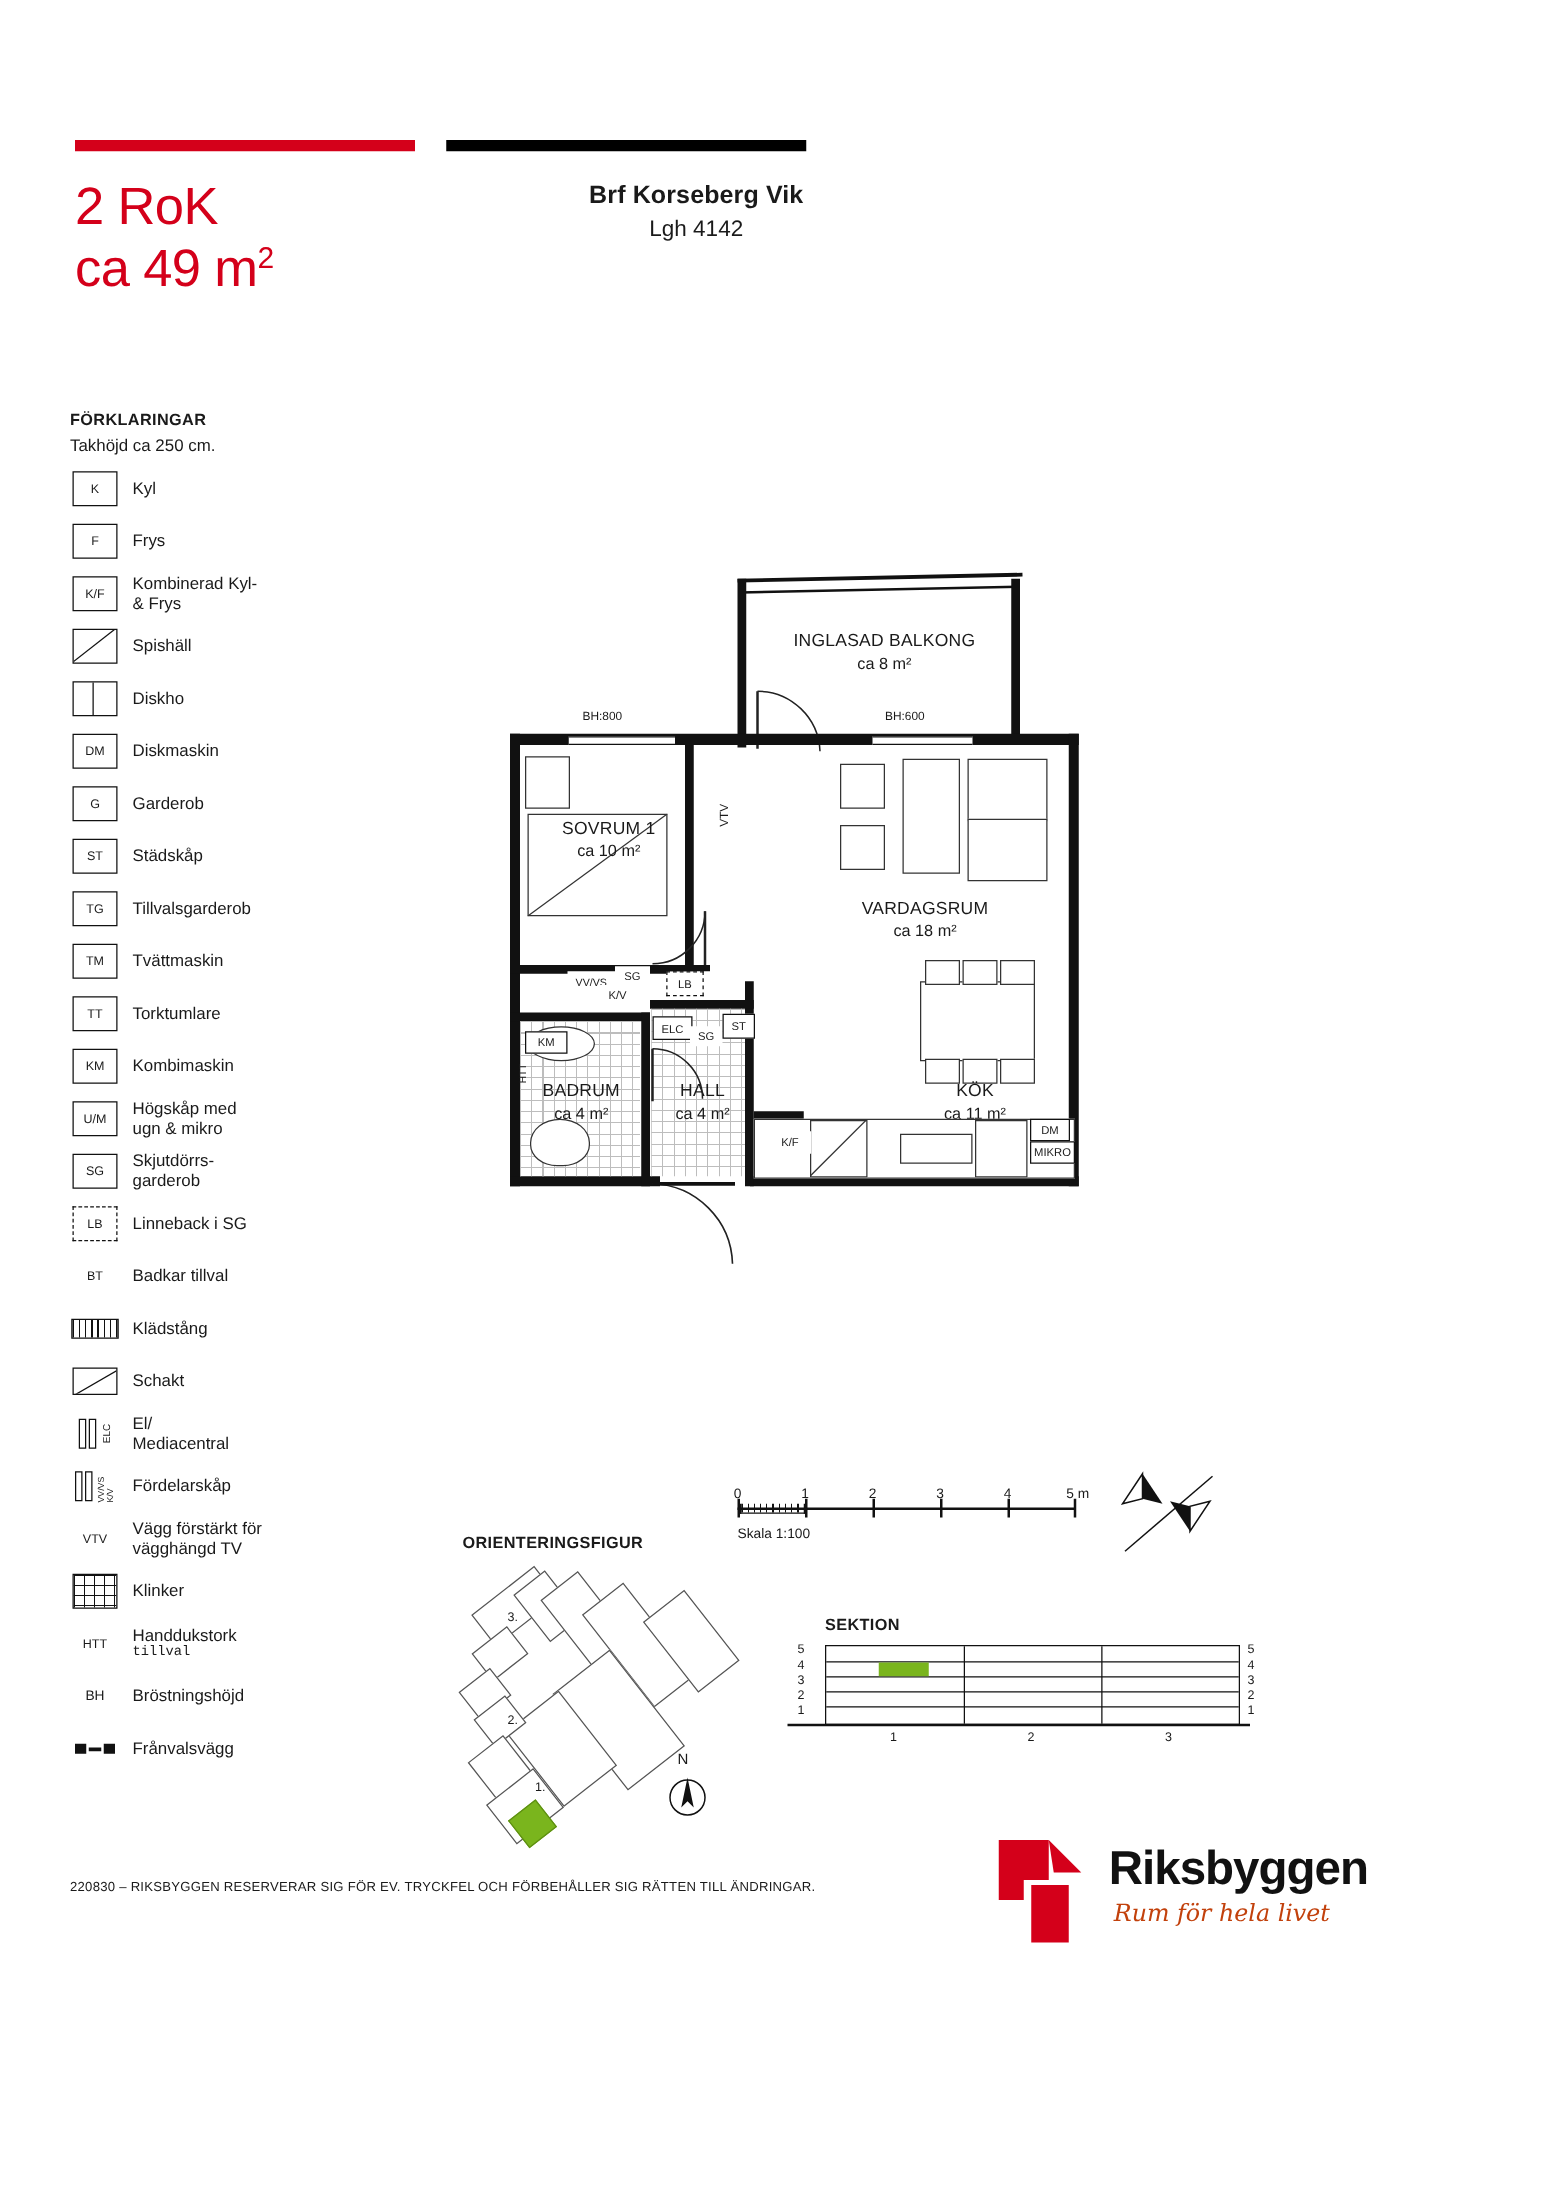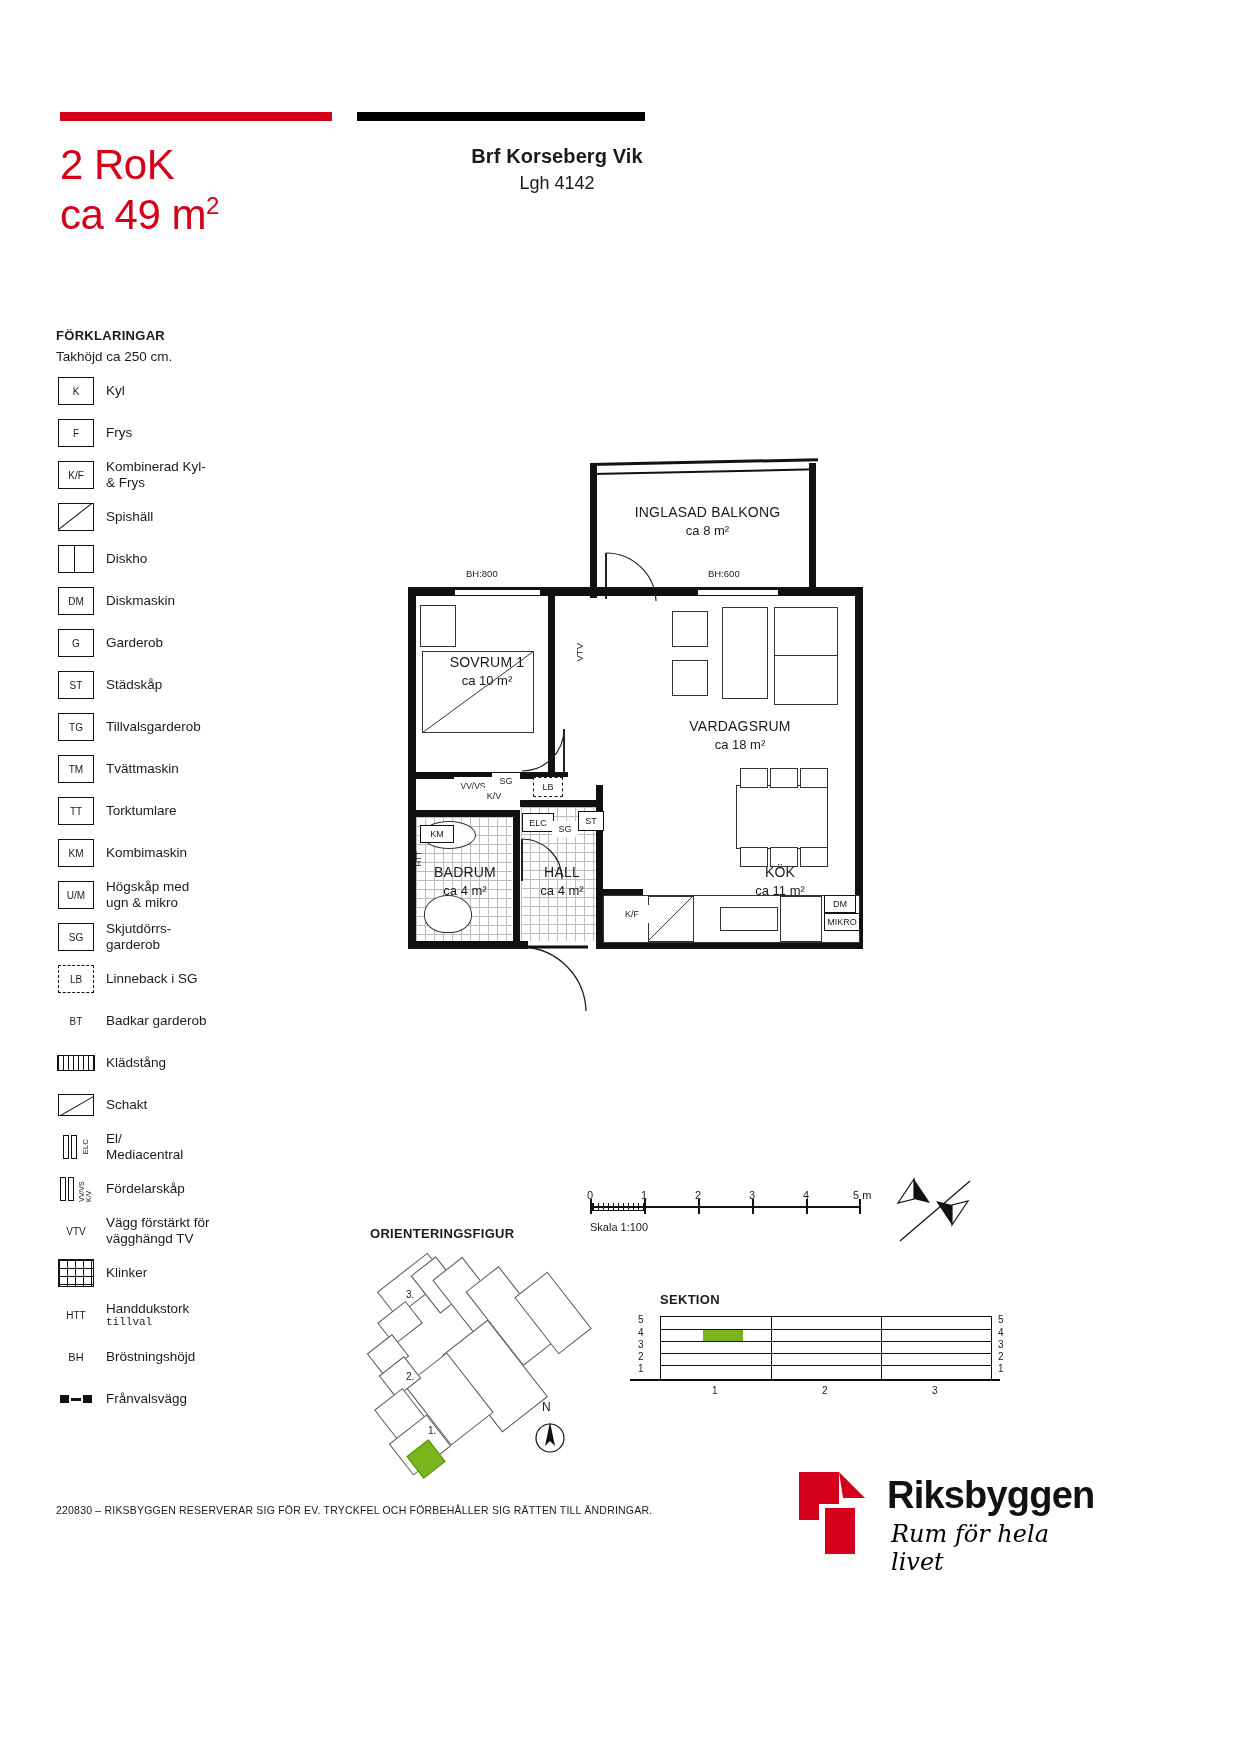--- a/index.html
+++ b/index.html
@@ -94,21 +94,21 @@
   #section-title{position:absolute;left:660px;top:1292px;font-size:13px;font-weight:bold;letter-spacing:0.3px;}
   .sec-grid{position:absolute;left:0;top:26px;width:330px;height:62px;border:1px solid #111;}
   .sec-v{position:absolute;top:0;width:1px;height:62px;background:#111;}
   .sec-h{position:absolute;left:0;width:330px;height:1px;background:#111;}
   .sec-num{position:absolute;font-size:10px;}
   .sec-hi{position:absolute;background:#7ab51d;}
 
   
   #logo{left:795px;top:1470px;width:290px;height:90px;}
   #logo-text{position:absolute;left:92px;top:4px;font-size:38px;font-weight:bold;letter-spacing:-0.8px;color:#111;}
-  #logo-tag{position:absolute;left:96px;top:50px;font-size:24px;font-style:italic;color:#000000;font-family:"DejaVu Serif",serif;}
+  #logo-tag{position:absolute;left:96px;top:50px;font-size:19px;font-style:italic;color:#c2410c;font-family:"DejaVu Serif",serif;}
 
   
   #footer{left:56px;top:1504px;width:800px;font-size:10.5px;letter-spacing:0.2px;}
 </style>
 </head>
 <body>
 
 <div class="abs" id="red-rule"></div>
 <div class="abs" id="black-rule"></div>
 
@@ -256,21 +256,21 @@
       </div>
     <div class="legend-lbl">Linneback i SG</div>
   </div>
 
   <div class="legend-row">
     <div class="legend-sym">
         <div class="box noborder sym-bt">
           <span>BT</span>
         </div>
       </div>
-    <div class="legend-lbl">Badkar garderob</div>
+    <div class="legend-lbl">Badkar tillval</div>
   </div>
 
   <div class="legend-row">
     <div class="legend-sym">
         <div class="sym-klader"></div>
       </div>
     <div class="legend-lbl">Klädstång</div>
   </div>
 
   <div class="legend-row">

